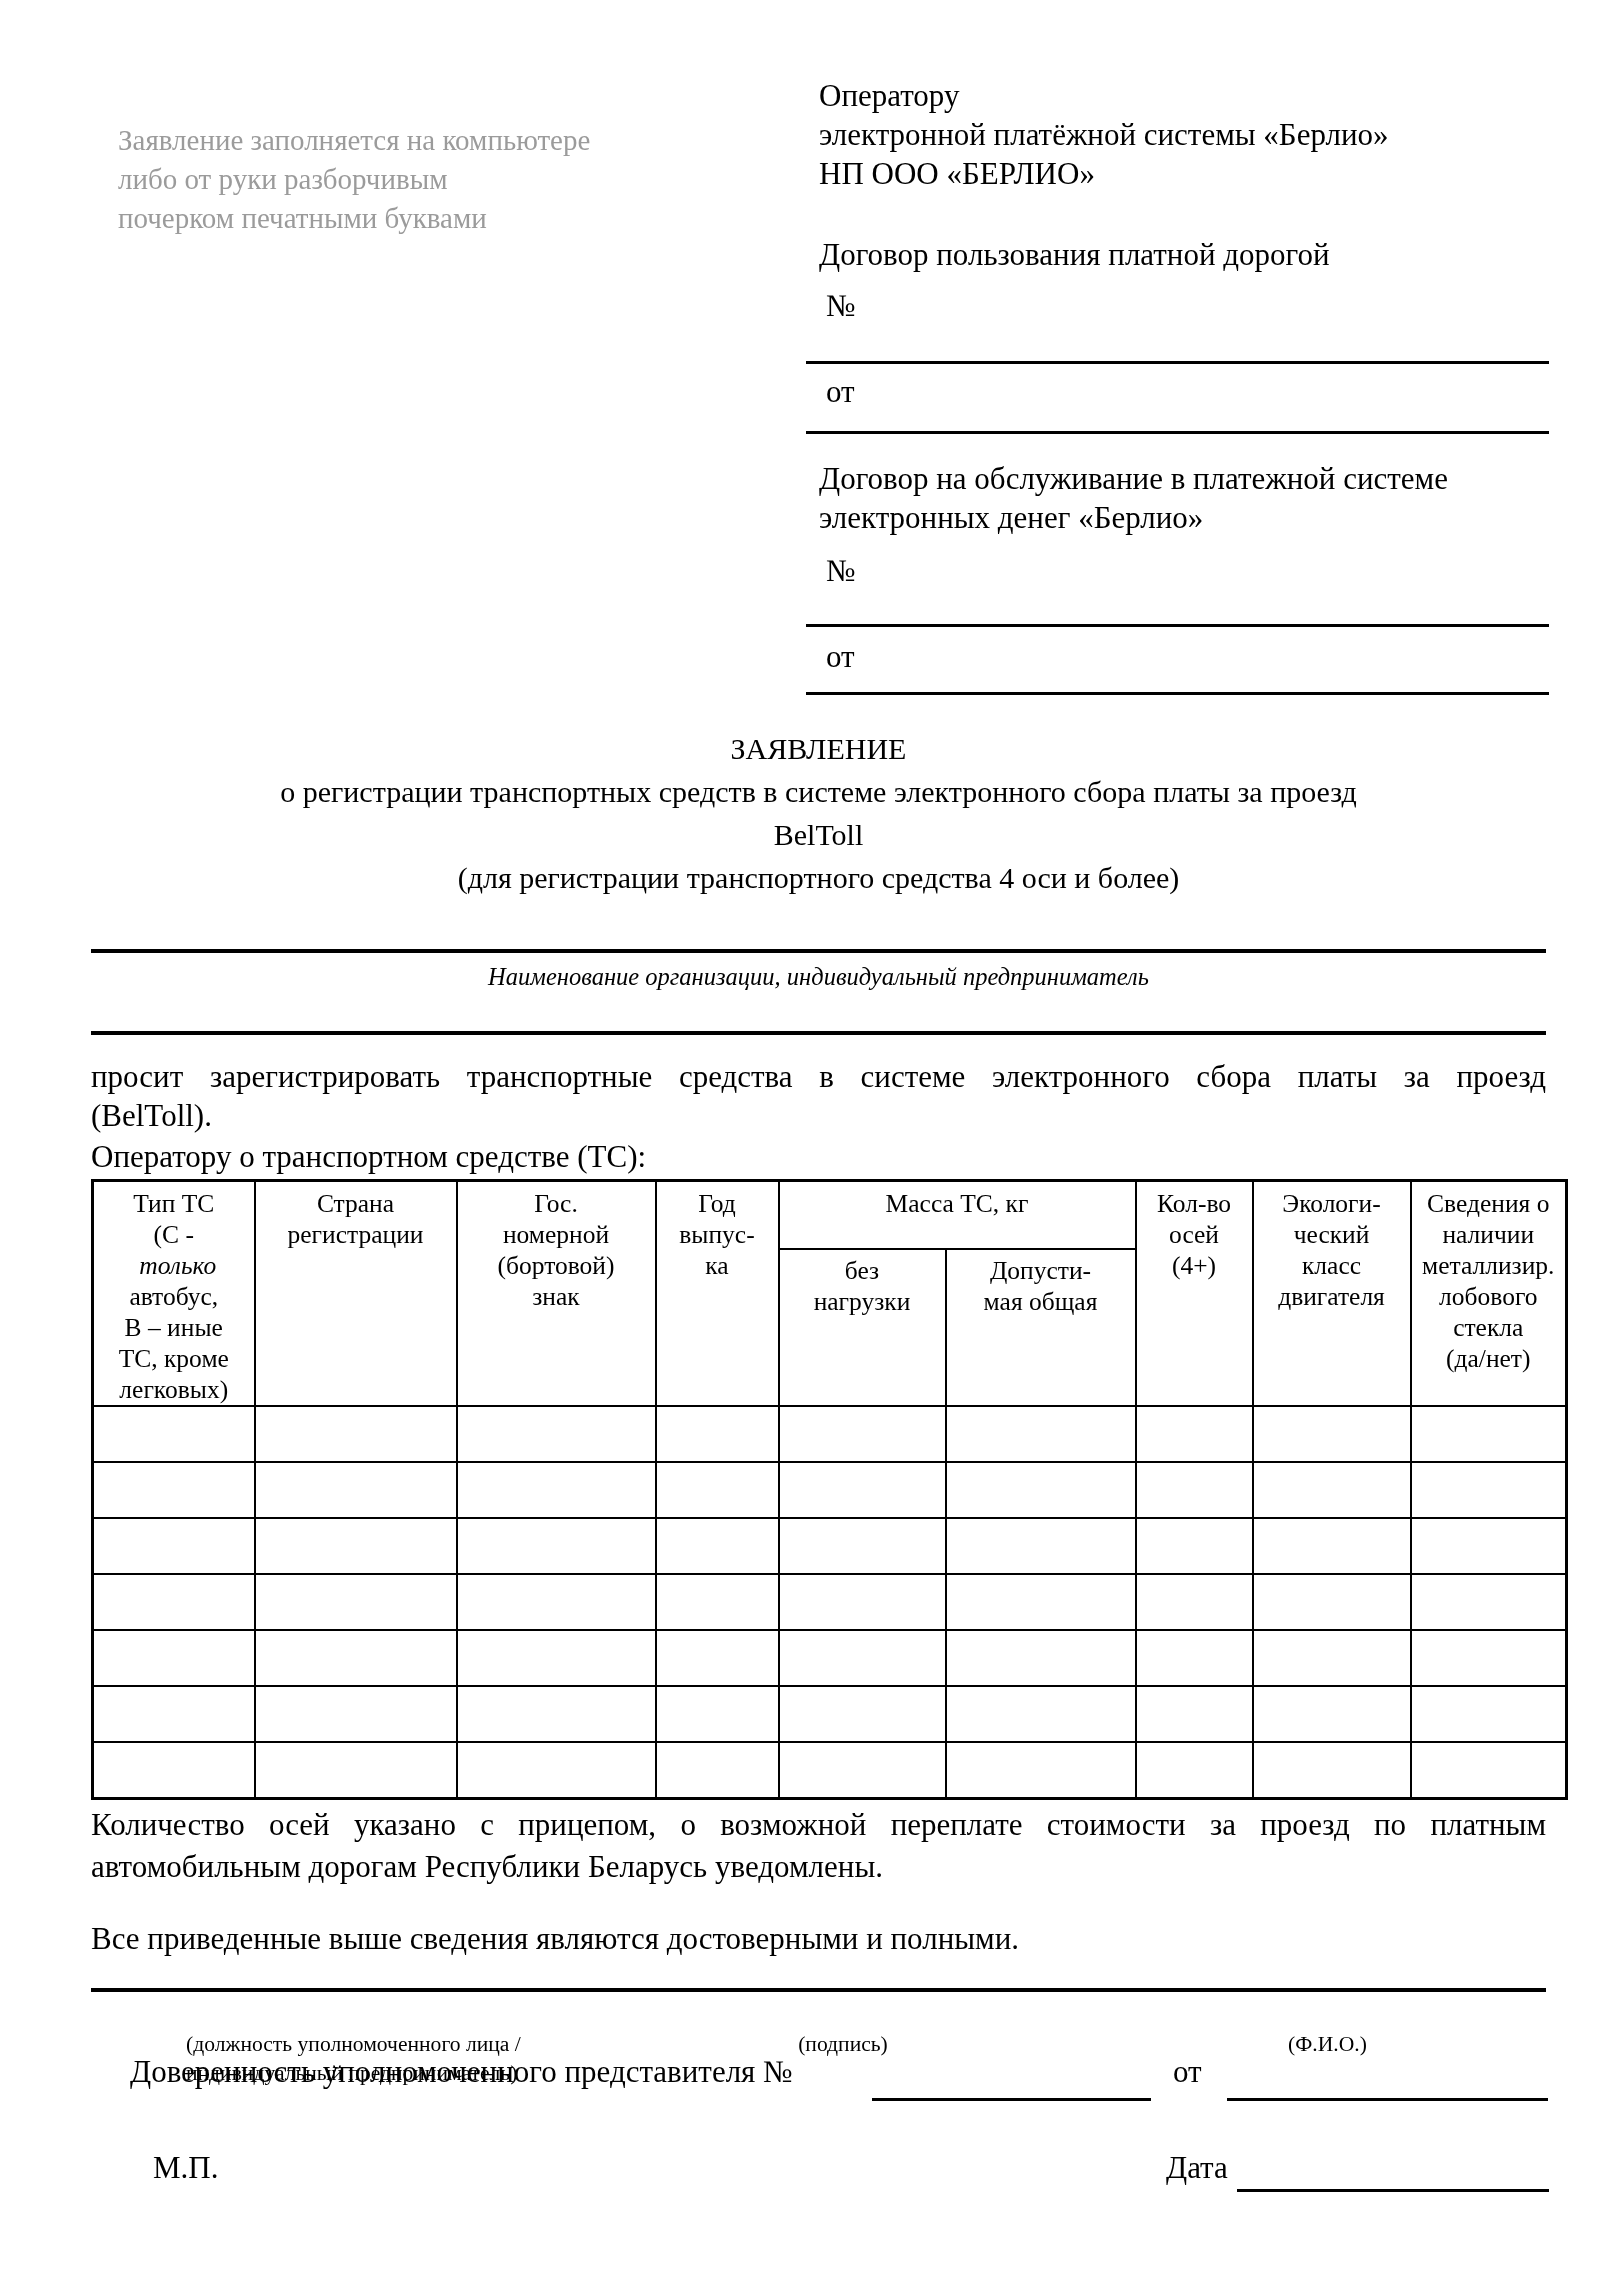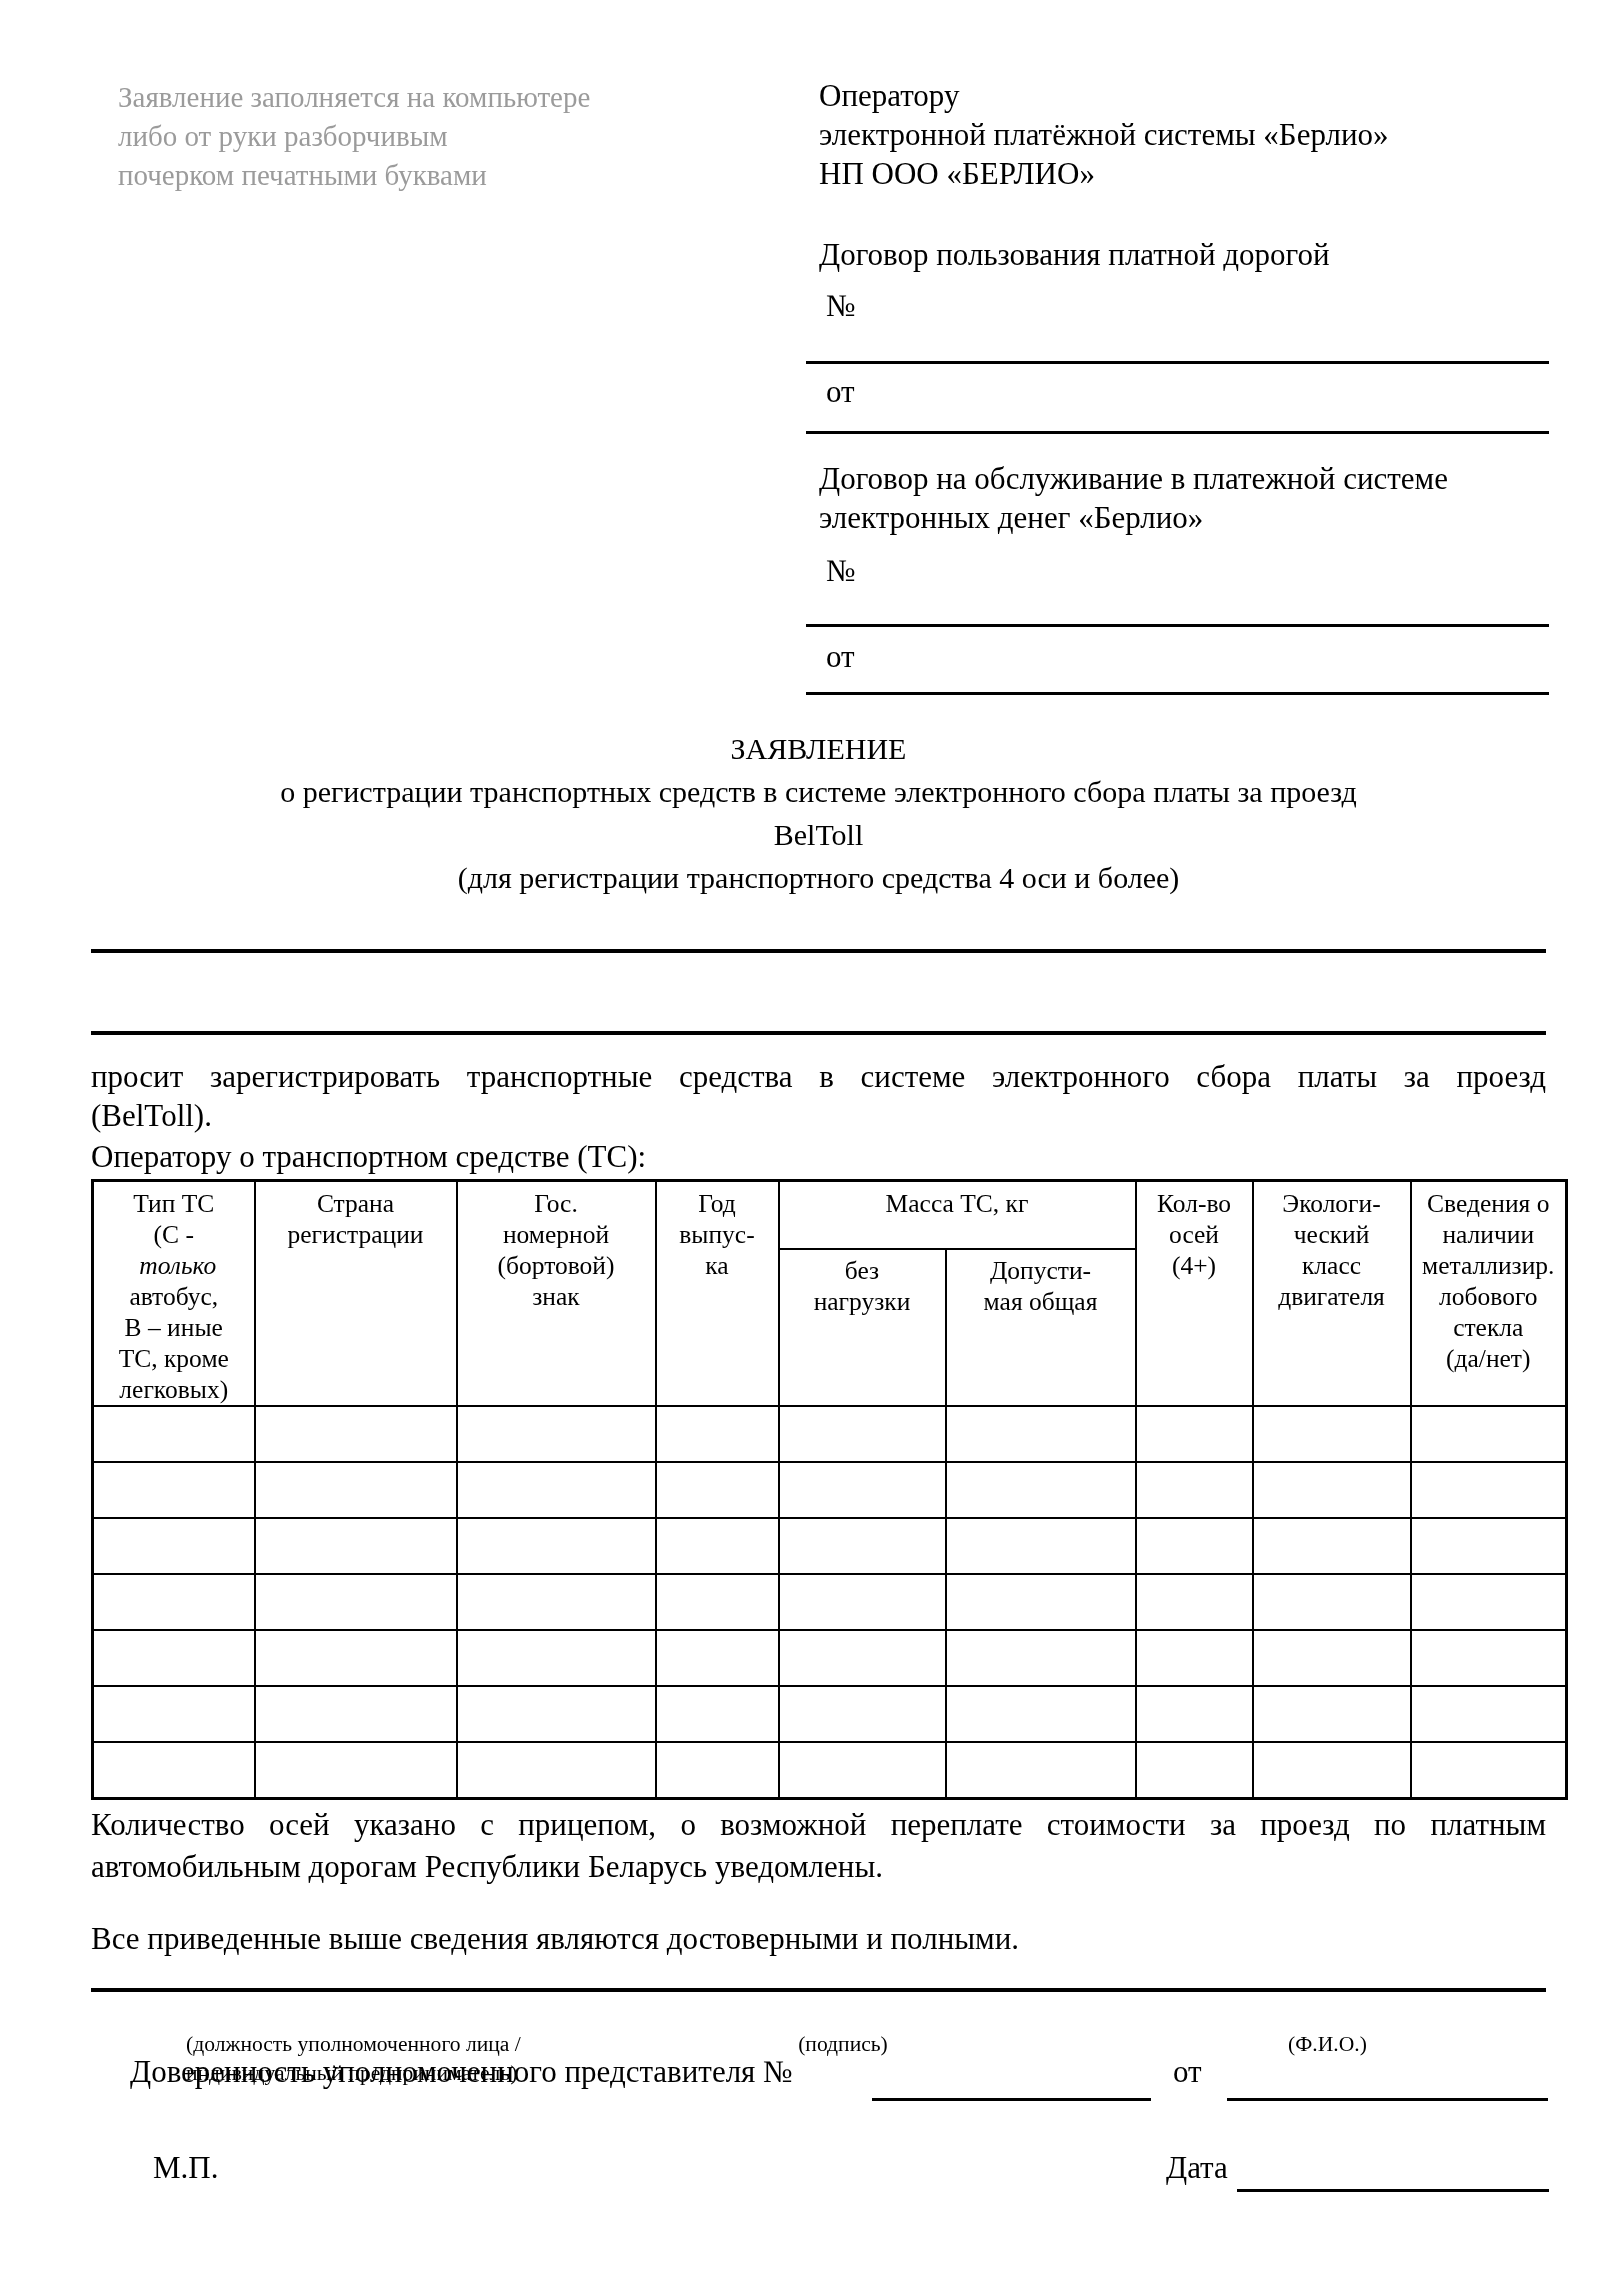--- a/index.html
+++ b/index.html
@@ -7,21 +7,21 @@
     position:relative;
     width:1621px;height:2293px;
     background:#ffffff;
     font-family:"Liberation Serif","DejaVu Serif",serif;
     color:#000;
     overflow:hidden;
   }
   .abs{position:absolute;}
   .lines{white-space:pre-line;}
   .body-text{font-size:31px;line-height:39px;}
-  .note{font-size:29px;line-height:39px;color:#9b9b9b;}
+  .note{font-size:29px;line-height:39px;color:#9b9b9b;margin-top:43px;}
   .title-block{font-size:30px;line-height:43px;text-align:center;}
   .rule{position:absolute;background:#000;height:2.9px;}
   .rule-thick{position:absolute;background:#000;height:3.9px;}
   .justify-first{text-align:justify;text-align-last:justify;}
   .italic{font-style:italic;padding-left:8px;}
   .org-caption{font-size:24.5px;font-style:italic;text-align:center;}
   .small-caption{font-size:21.6px;line-height:29px;margin-top:29px;}
   table.vt{
     border-collapse:collapse;
     table-layout:fixed;
@@ -66,20 +66,21 @@
   <div class="rule" style="left:806px;top:624px;width:743px;"></div>
   <div class="abs body-text" style="left:826px;top:637px;">от</div>
   <div class="rule" style="left:806px;top:692px;width:743px;"></div>
 
   <div class="abs title-block lines" style="left:91px;top:727px;width:1455px;">ЗАЯВЛЕНИЕ
 о регистрации транспортных средств в системе электронного сбора платы за проезд
 BelToll
 (для регистрации транспортного средства 4 оси и более)</div>
 
   <div class="rule-thick" style="left:91px;top:949px;width:1455px;"></div>
+  <div class="abs org-caption" style="left:91px;top:963px;width:1455px;">Наименование организации, индивидуальный предприниматель</div>
   <div class="rule-thick" style="left:91px;top:1031px;width:1455px;"></div>
 
   <div class="abs body-text justify-first" style="left:91px;top:1057px;width:1455px;">просит зарегистрировать транспортные средства в системе электронного сбора платы за проезд</div>
   <div class="abs body-text" style="left:91px;top:1096px;width:1455px;">(BelToll).</div>
 
   <div class="abs body-text" style="left:91px;top:1137px;width:1455px;">Оператору о транспортном средстве (ТС):</div>
 
   <table class="vt abs" style="left:91px;top:1179px;">
     <colgroup>
       <col style="width:162px">

